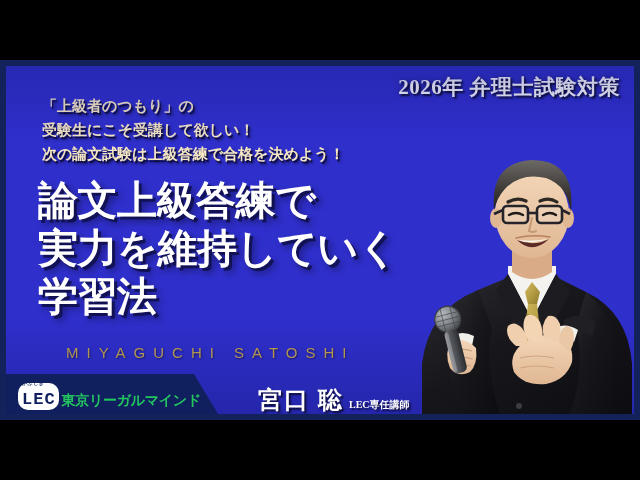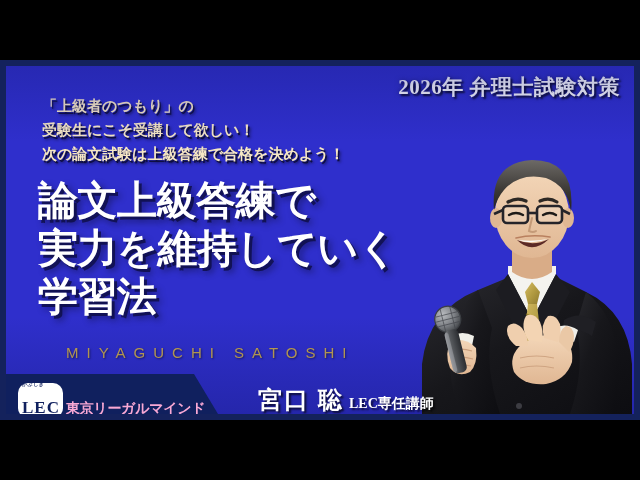--- a/index.html
+++ b/index.html
@@ -137,21 +137,21 @@
     font-family: "Liberation Serif", "DejaVu Serif", serif;
     color: #ffffff;
     text-shadow: 2px 2px 2px rgba(0,0,0,0.7);
   }
   .instructor .name {
     font-size: 24px;
     font-weight: bold;
     letter-spacing: 2px;
   }
   .instructor .role {
-    font-size: 14px;
+    font-size: 10px;
     font-weight: bold;
     margin-left: 5px;
     letter-spacing: 0px;
   }
 
   
   .logo-bar {
     position: absolute;
     left: 0;
     bottom: 0;
@@ -167,42 +167,42 @@
     top: 9px;
     display: flex;
     align-items: flex-end;
     white-space: nowrap;
   }
   .logo-mark {
     position: relative;
     display: inline-block;
     background: #ffffff;
     color: #10205e;
-    font-family: Liberation Serif, serif;
+    font-family: Liberation Mono, monospace;
     font-weight: bold;
     font-size: 17px;
     line-height: 19px;
     letter-spacing: 1px;
-    padding: 15px 3px 1px 4px;
+    padding: 7px 3px 1px 4px;
     border-radius: 10px;
   }
   .logo-furigana {
     position: absolute;
     left: 4px;
     top: -1px;
     font-size: 5px;
     line-height: 5px;
     letter-spacing: 0.5px;
     color: #10205e;
     font-weight: bold;
   }
   .logo-jp {
     display: inline-block;
     margin-left: 3px;
-    color: #f9a8d4;
+    color: #22c55e;
     font-family: "DejaVu Sans", "Liberation Sans", sans-serif;
     font-weight: bold;
     font-size: 14px;
     line-height: 19px;
     letter-spacing: -0.3px;
   }
 
   
   .presenter {
     position: absolute;

